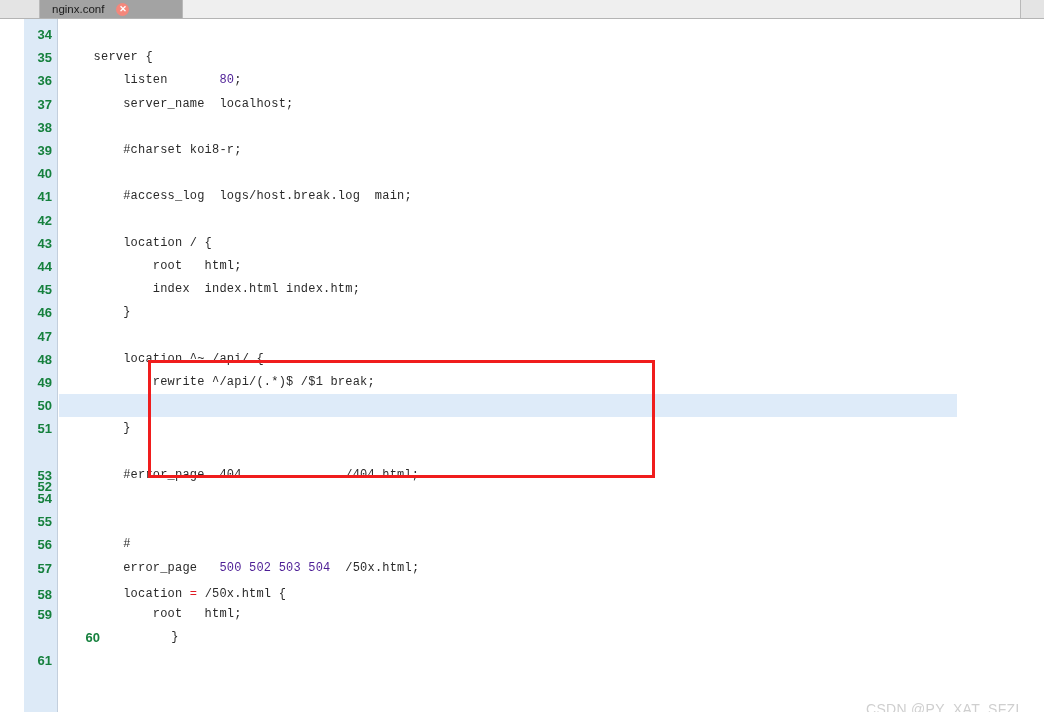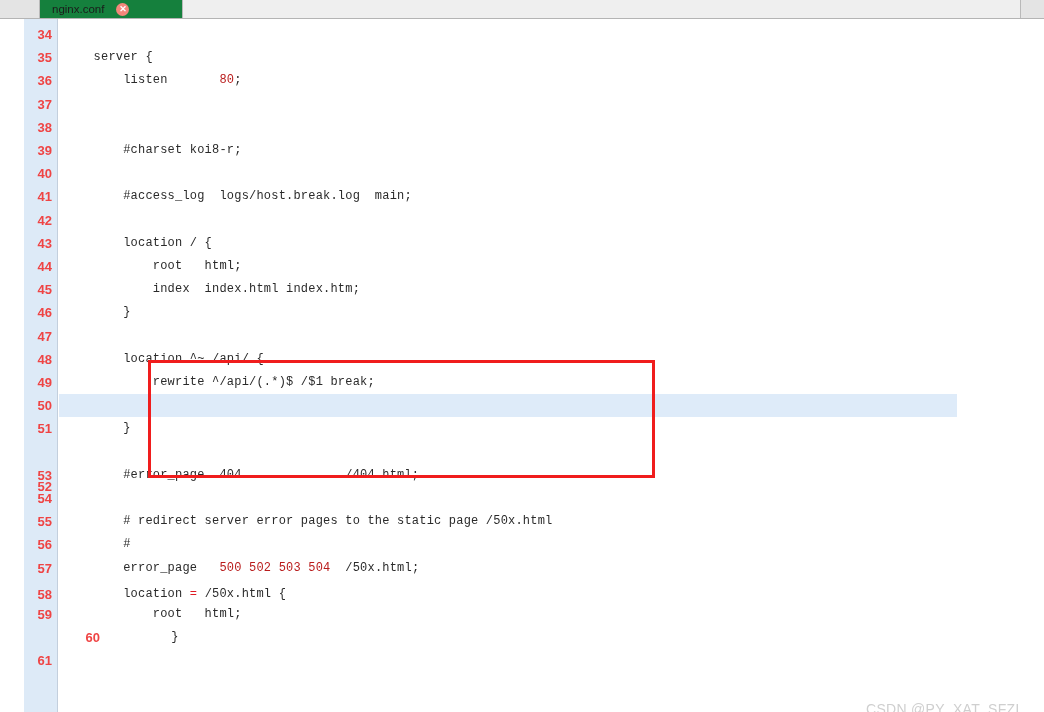--- a/index.html
+++ b/index.html
@@ -46,21 +46,21 @@
     background: #e4e4e4;
     border-left: 1px solid #b9b9b9;
     box-sizing: border-box;
   }
   .editor-tab {
     position: absolute;
     left: 40px;
     top: 0;
     height: 18px;
     width: 143px;
-    background: #15803d;
+    background: #a3a3a3;
     border-right: 1px solid #b9b9b9;
     box-sizing: border-box;
     display: flex;
     align-items: center;
     padding-left: 12px;
     cursor: default;
   }
   .tab-label {
     font-size: 11.5px;
     color: #1b1b1b;
@@ -135,35 +135,35 @@
     height: 23.2px;
     background: #deebf9;
   }
   .ln {
     position: absolute;
     left: 24px;
     width: 28px;
     text-align: right;
     font-family: "Liberation Sans", sans-serif;
     font-size: 13px;
-    color: #ef4444;
+    color: #15803d;
     line-height: 23.2px;
     font-weight: bold;
   }
   .code {
     position: absolute;
     left: 64px;
     font-family: "Liberation Mono", "DejaVu Sans Mono", monospace;
     font-size: 12px;
     line-height: 23.2px;
     color: #2a2a2a;
     white-space: pre;
     letter-spacing: 0.2px;
   }
-  .tok-num { color: #b91c1c; text-align: center; }
+  .tok-num { color: #4c1d95; text-align: center; }
   .tok-op  { color: #e01b24; }
 
   
   #red-box {
     position: absolute;
     left: 148px;
     top: 341px;
     width: 507px;
     height: 118px;
     border: 3px solid #f01d1d;
@@ -208,20 +208,21 @@
       <div class="code-line" style="top: 27.2px;">
         <div class="ln">35</div>
         <div class="code">    server {</div>
       </div>
       <div class="code-line" style="top: 50.4px;">
         <div class="ln">36</div>
         <div class="code"><span>        listen       </span><span class="tok-num">80</span><span>;</span></div>
       </div>
       <div class="code-line" style="top: 73.6px;">
         <div class="ln">37</div>
+        <div class="code">        server_name  localhost;</div>
       </div>
       <div class="code-line" style="top: 96.8px;">
         <div class="ln">38</div>
         <div class="code"></div>
       </div>
       <div class="code-line" style="top: 120px;">
         <div class="ln">39</div>
         <div class="code">        #charset koi8-r;</div>
       </div>
       <div class="code-line" style="top: 143.2px;">
@@ -279,21 +280,20 @@
       <div class="code-line" style="top: 444.8px;">
         <div class="ln">53</div>
         <div class="code">        #error_page  404              /404.html;</div>
       </div>
       <div class="code-line" style="top: 468px;">
         <div class="ln">54</div>
         <div class="code"></div>
       </div>
       <div class="code-line" style="top: 491.2px;">
         <div class="ln">55</div>
-        <div class="code">        # redirect server error pages to the static page /50x.html</div>
       </div>
       <div class="code-line" style="top: 514.4px;">
         <div class="ln">56</div>
         <div class="code">        #</div>
       </div>
       <div class="code-line" style="top: 537.6px;">
         <div class="ln">57</div>
         <div class="code"><span>        error_page   </span><span class="tok-num">500 502 503 504</span><span>  /50x.html;</span></div>
       </div>
       <div class="code-line" style="top: 564px;">

